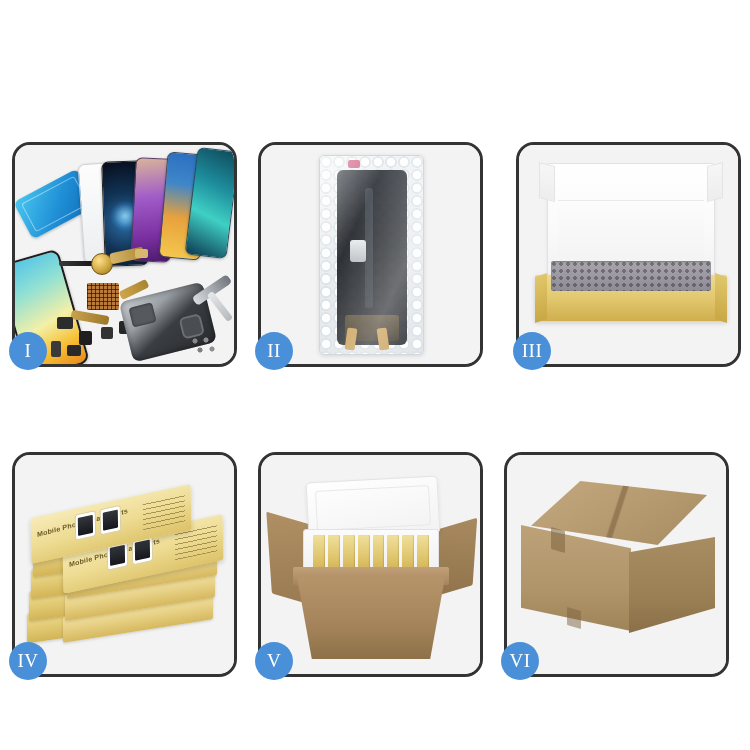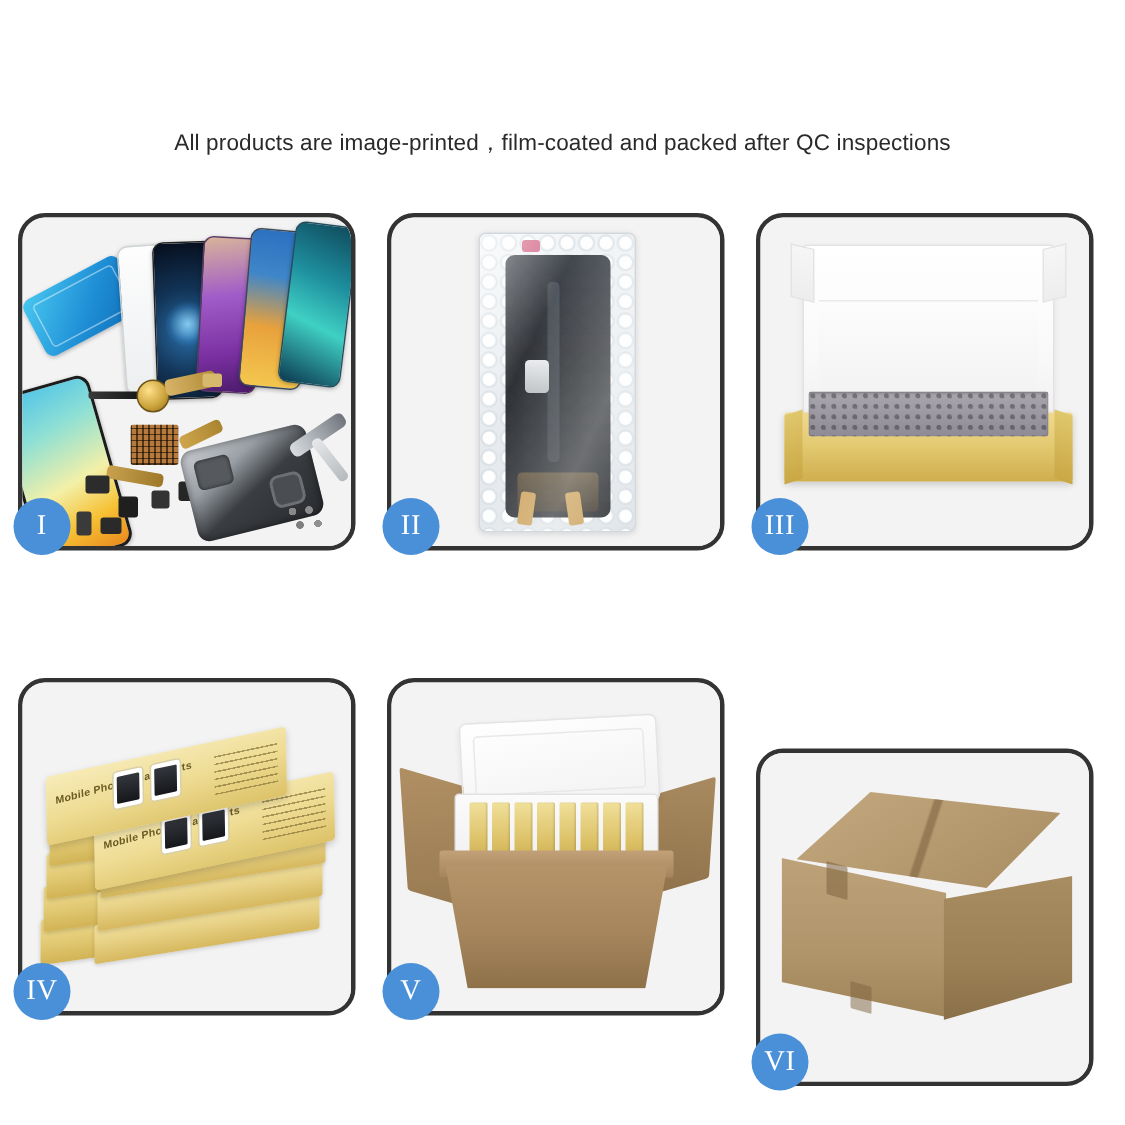--- a/index.html
+++ b/index.html
@@ -80,24 +80,24 @@
   .panel .stage {
     position: absolute;
     inset: 0;
     border-radius: 15px;
     overflow: hidden;
     background: #f3f3f3;
   }
 
   .panel.p1 { left: 12px;  top: 12px; }
   .panel.p2 { left: 258px; top: 12px; }
-  .panel.p3 { left: 504px; top: 12px; }
+  .panel.p3 { left: 516px; top: 12px; }
   .panel.p4 { left: 12px;  top: 322px; }
   .panel.p5 { left: 258px; top: 322px; }
-  .panel.p6 { left: 504px; top: 322px; margin-top: 47px; }
+  .panel.p6 { left: 504px; top: 322px; }
 
   
   .badge {
     position: absolute;
     left: -6px;
     bottom: -6px;
     width: 38px;
     height: 38px;
     border-radius: 50%;
     background: #4a90d9;
@@ -482,21 +482,20 @@
     background: rgba(125,100,64,0.5); border-radius:1px;
     transform: skewY(16deg);
   }
 </style>
 </head>
 <body>
 
 <div class="page">
 
   <div class="header">
-    <div class="page-subtitle">All products are image-printed，film-coated and packed after QC inspections</div>
   </div>
 
   <div class="grid">
 
     <div class="panel p1">
       <div class="stage">
         <div class="phone-fan">
           <div class="ph f1"></div>
           <div class="ph f2"></div>
           <div class="ph f3"></div>

